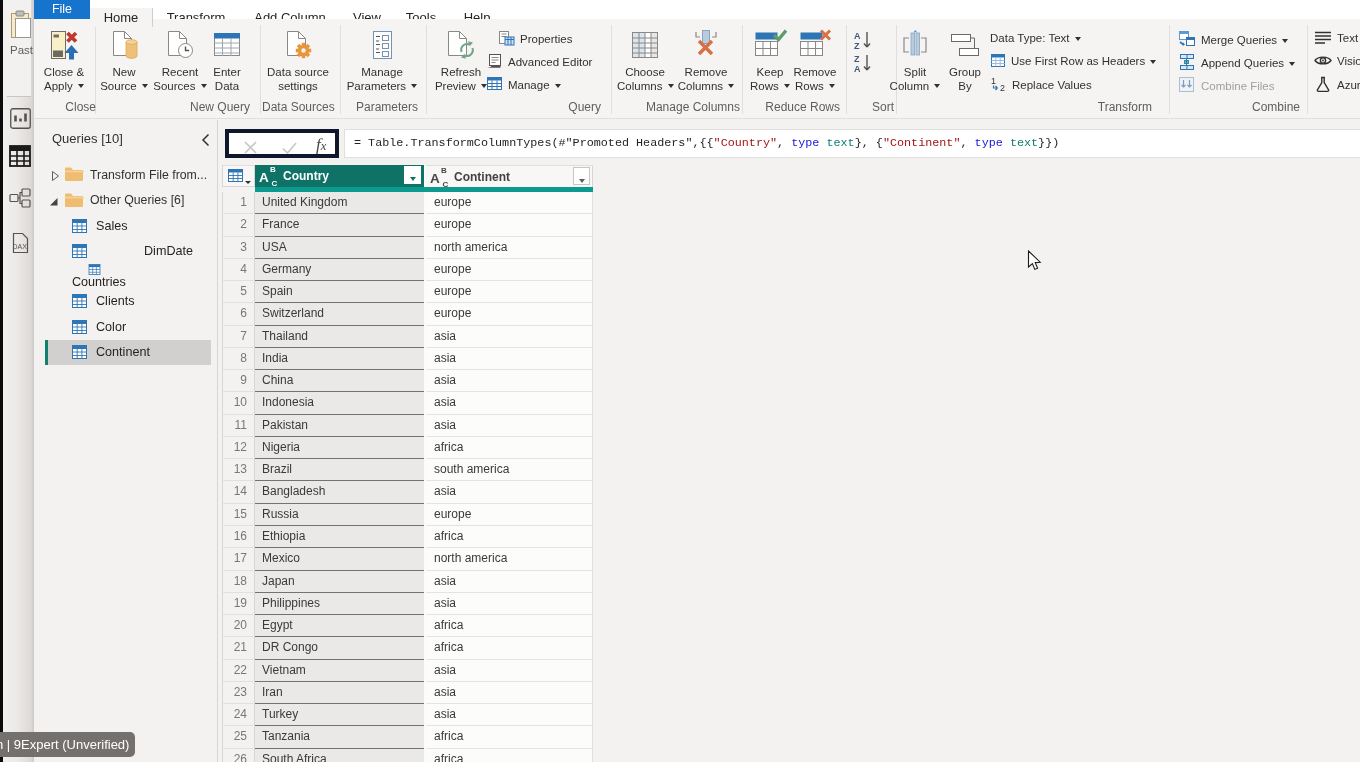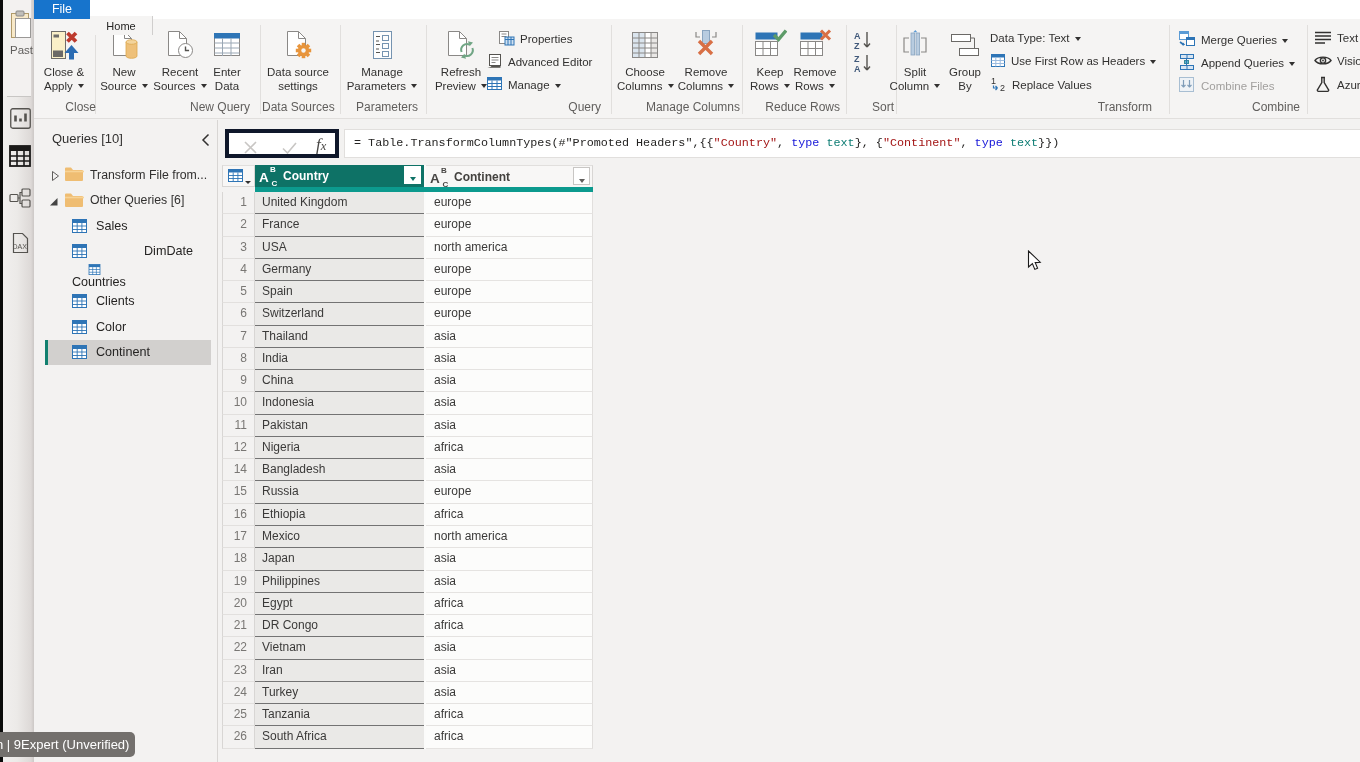--- a/index.html
+++ b/index.html
@@ -8,21 +8,21 @@
   .abs { position:absolute; }
   
   #leftedge { left:0; top:0; width:3px; height:762px; background:#0b0b0b; }
   #sidebar { left:3px; top:0; width:31px; height:762px; background:linear-gradient(to right, #f1efee 0%, #eceae8 45%, #ddd9d7 90%, #ccc8c6 100%); }
   #sidebar .divider { position:absolute; left:4px; right:3px; top:96px; height:1px; background:#c8c6c4; }
   
   #pqwin { left:34px; top:0; width:1326px; height:762px; background:#f3f2f1; }
   
   #tabrow { position:absolute; left:0; top:0; width:1326px; height:19px; background:#ffffff; }
   #filetab { position:absolute; left:0; top:0; width:56px; height:19px; background:#1774cc; color:#fff; font-size:12.5px; text-align:center; line-height:19px; }
-  .tab { position:absolute; top:16px; height:19px; font-size:11px; color:#252423; line-height:20px; text-align:center; }
+  .tab { position:absolute; top:8px; height:19px; font-size:13px; color:#252423; line-height:20px; text-align:center; }
   #hometab { background:#f5f4f3; border-right:1px solid #d0cecd; z-index:2;}
   
   #ribbon { position:absolute; left:0; top:19px; width:1326px; height:100px; background:#f5f4f3; border-bottom:1px solid #e1dfdd; }
   .rsep { position:absolute; top:6px; height:89px; width:1px; background:#e1dfdd; }
   .grplabel { position:absolute; top:81px; height:14px; font-size:12px; color:#605e5c; text-align:right; white-space:nowrap; }
   .bigbtn { position:absolute; top:10px; text-align:center; }
   .bigbtn .bicon { display:block; margin:0 auto; }
   .bigbtn .blab { font-size:11.5px; color:#323130; line-height:13.5px; white-space:nowrap; margin-top:4px;}
   .caret { display:inline-block; width:0; height:0; border-left:3.5px solid transparent; border-right:3.5px solid transparent; border-top:4px solid #323130; vertical-align:middle; margin-left:2px; }
   .smallrow { position:absolute; height:17px; font-size:11.5px; color:#323130; white-space:nowrap; line-height:17px; }
@@ -539,20 +539,26 @@
         <div class="cgap"></div>
         <div class="ccont">asia</div>
       </div>
     <div class="drow">
         <div class="cnum">12</div>
         <div class="ccountry">Nigeria</div>
         <div class="cgap"></div>
         <div class="ccont">africa</div>
       </div>
     <div class="drow">
+        <div class="cnum">13</div>
+        <div class="ccountry">Brazil</div>
+        <div class="cgap"></div>
+        <div class="ccont">south america</div>
+      </div>
+    <div class="drow">
         <div class="cnum">14</div>
         <div class="ccountry">Bangladesh</div>
         <div class="cgap"></div>
         <div class="ccont">asia</div>
       </div>
     <div class="drow">
         <div class="cnum">15</div>
         <div class="ccountry">Russia</div>
         <div class="cgap"></div>
         <div class="ccont">europe</div>

